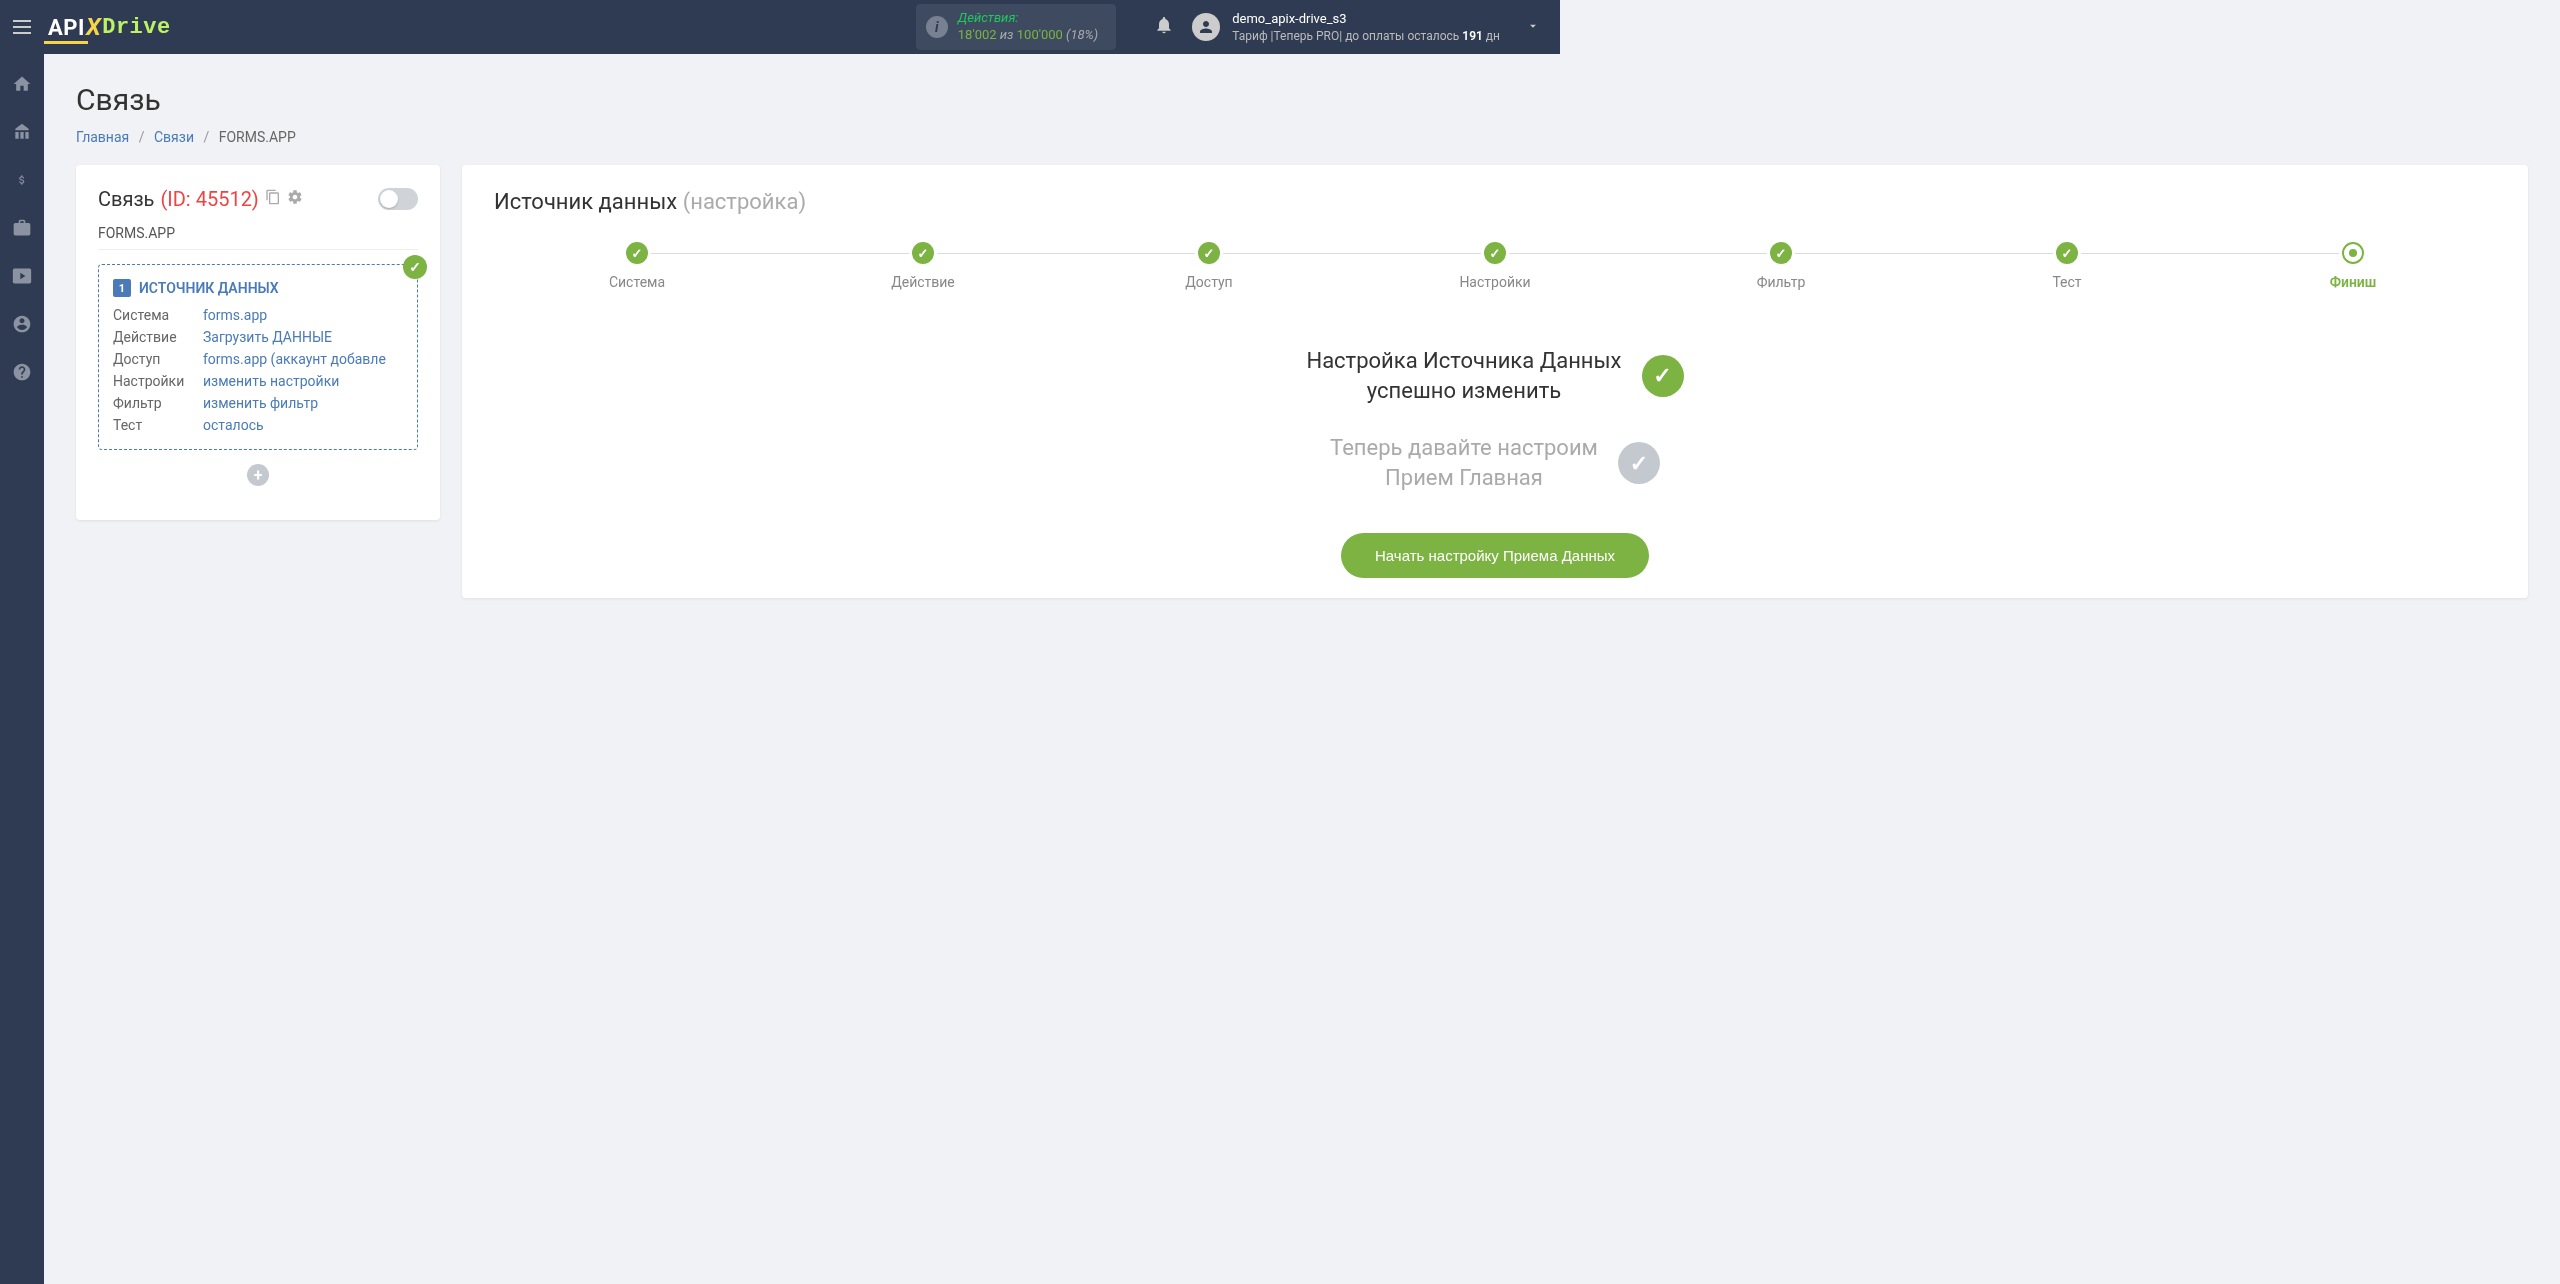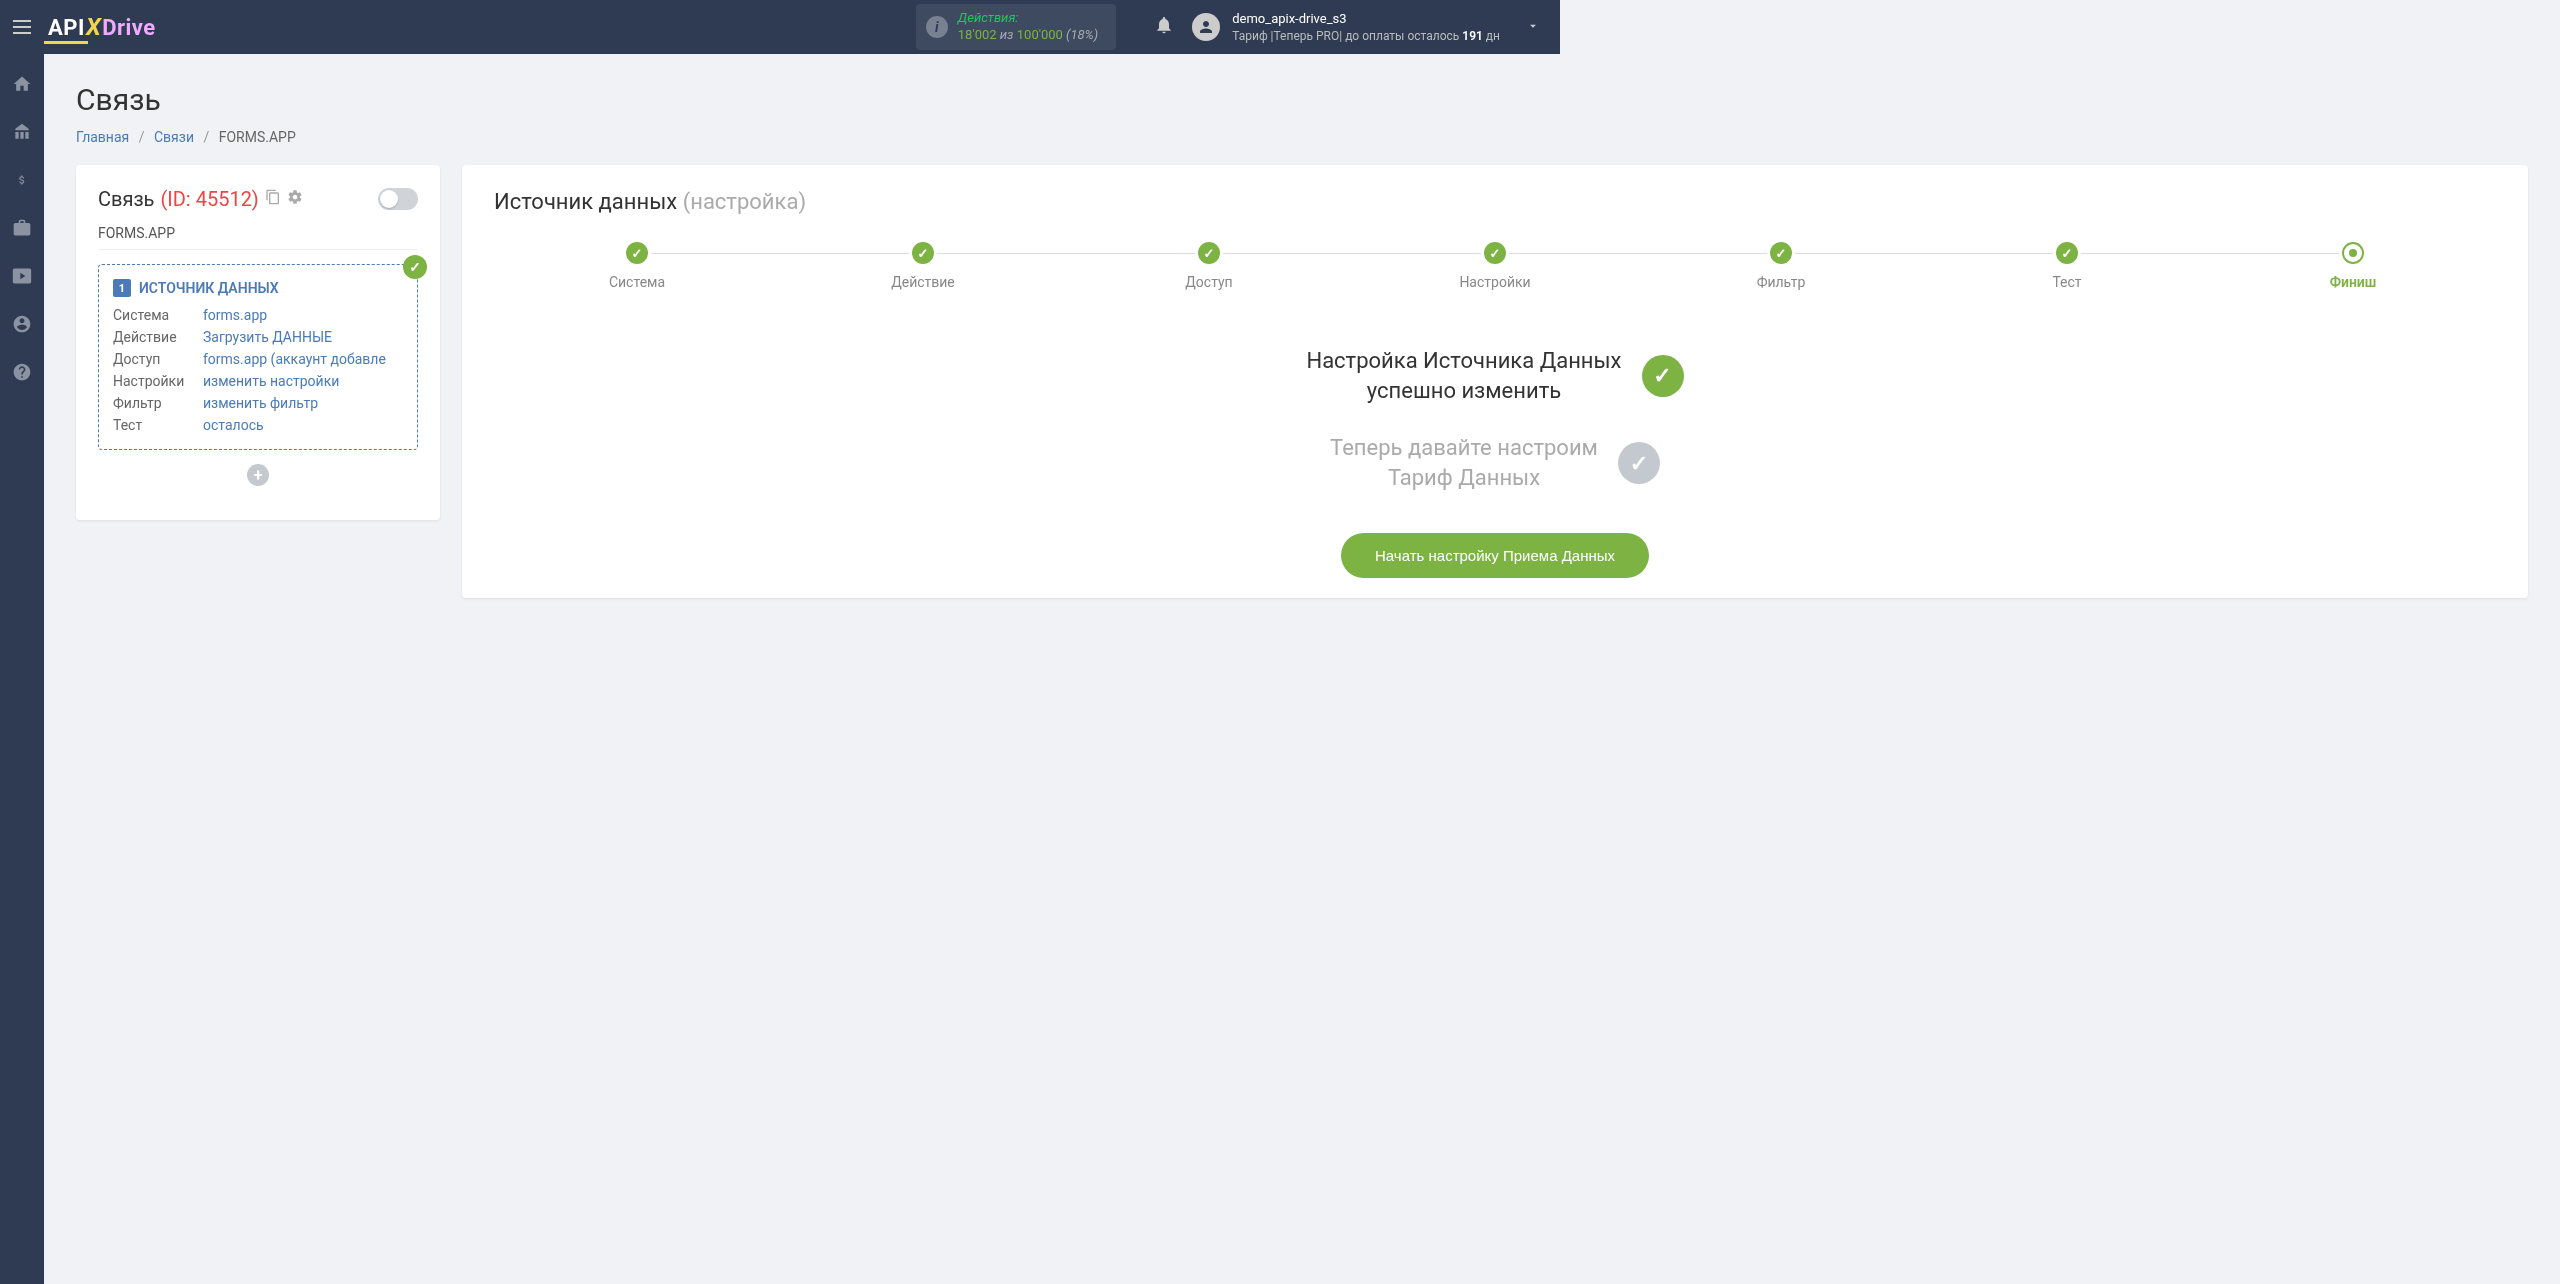--- a/index.html
+++ b/index.html
@@ -6,21 +6,21 @@
 body { font-family: -apple-system, BlinkMacSystemFont, "Segoe UI", Roboto, Arial, sans-serif; background: #f1f2f6; width: 1560px; height: 784px; overflow: hidden; }
 
 
 .header { height: 54px; background: #2f3b52; display: flex; align-items: center; color: #fff; position: relative; }
 .hamburger { width: 44px; height: 54px; display: flex; align-items: center; justify-content: center; cursor: pointer; }
 .hamburger-lines { width: 18px; height: 14px; display: flex; flex-direction: column; justify-content: space-between; }
 .hamburger-lines span { height: 2px; background: #ccc; display: block; }
 .logo { margin-left: 4px; display: flex; align-items: center; font-size: 22px; font-weight: 700; letter-spacing: 0.5px; }
 .logo .api { color: #fff; }
 .logo .x { color: #f5d648; font-style: italic; font-size: 24px; margin: 0 1px; }
-.logo .drive { color: #f0abfc; }
+.logo .drive { color: #bef264; font-family: Liberation Mono, monospace; }
 .logo-underline { position: absolute; left: 44px; bottom: 10px; width: 44px; height: 3px; background: #f5d648; }
 .header-right { margin-left: auto; display: flex; align-items: center; height: 100%; }
 .actions-badge { background: #3d4a60; border-radius: 4px; padding: 6px 18px 6px 10px; display: flex; align-items: center; gap: 10px; margin-right: 20px; }
 .actions-badge .info-circle { width: 22px; height: 22px; background: #788191; border-radius: 50%; display: flex; align-items: center; justify-content: center; font-style: italic; font-weight: 700; font-size: 14px; color: #2f3b52; }
 .actions-text { font-size: 13px; line-height: 1.3; }
 .actions-label { color: #22c55e; font-style: italic; }
 .actions-value { }
 .actions-value .used { color: #7cb342; }
 .actions-value .of { color: #aaa; font-style: italic; }
 .actions-value .total { color: #7cb342; }
@@ -294,21 +294,21 @@
         <div class="finish-row">
           <div class="finish-text done">
             <div>Настройка Источника Данных</div>
             <div>успешно изменить</div>
           </div>
           <div class="finish-circle green checkmark"></div>
         </div>
         <div class="finish-row">
           <div class="finish-text next">
             <div>Теперь давайте настроим</div>
-            <div>Тариф Данных</div>
+            <div>Прием Главная</div>
           </div>
           <div class="finish-circle gray checkmark"></div>
         </div>
         <div class="start-btn-row">
           <button class="start-btn">Начать настройку Приема Данных</button>
         </div>
       </div>
     </div>
   </div>
 </div>

